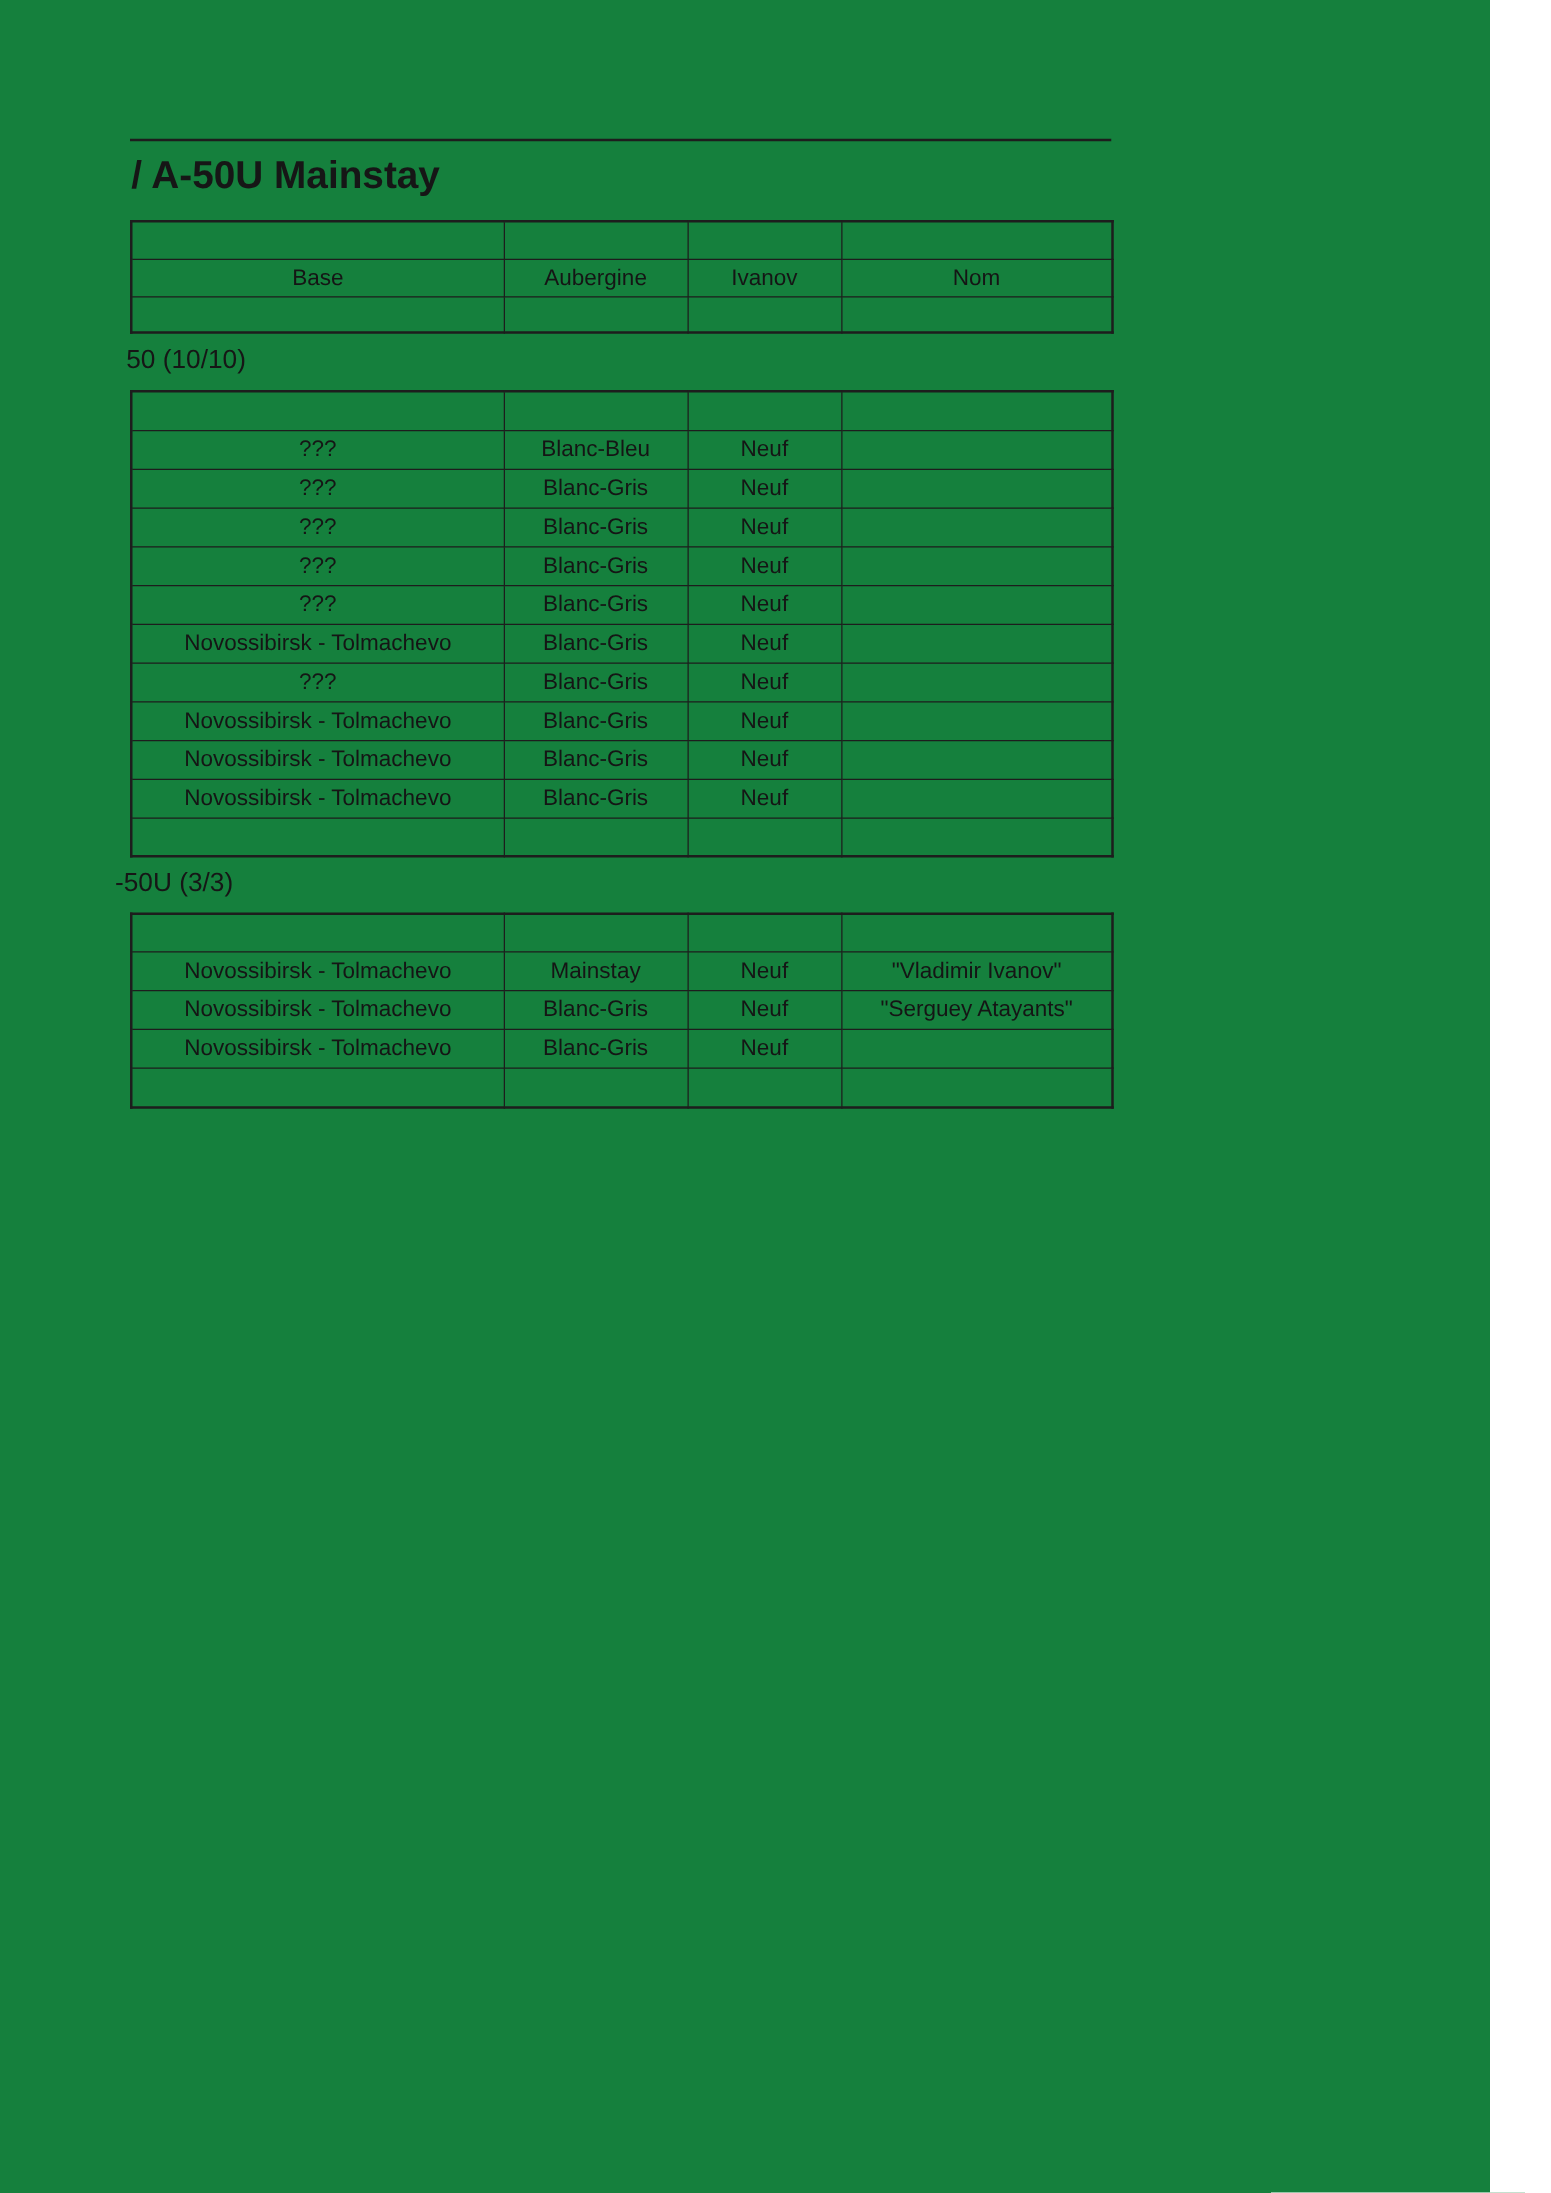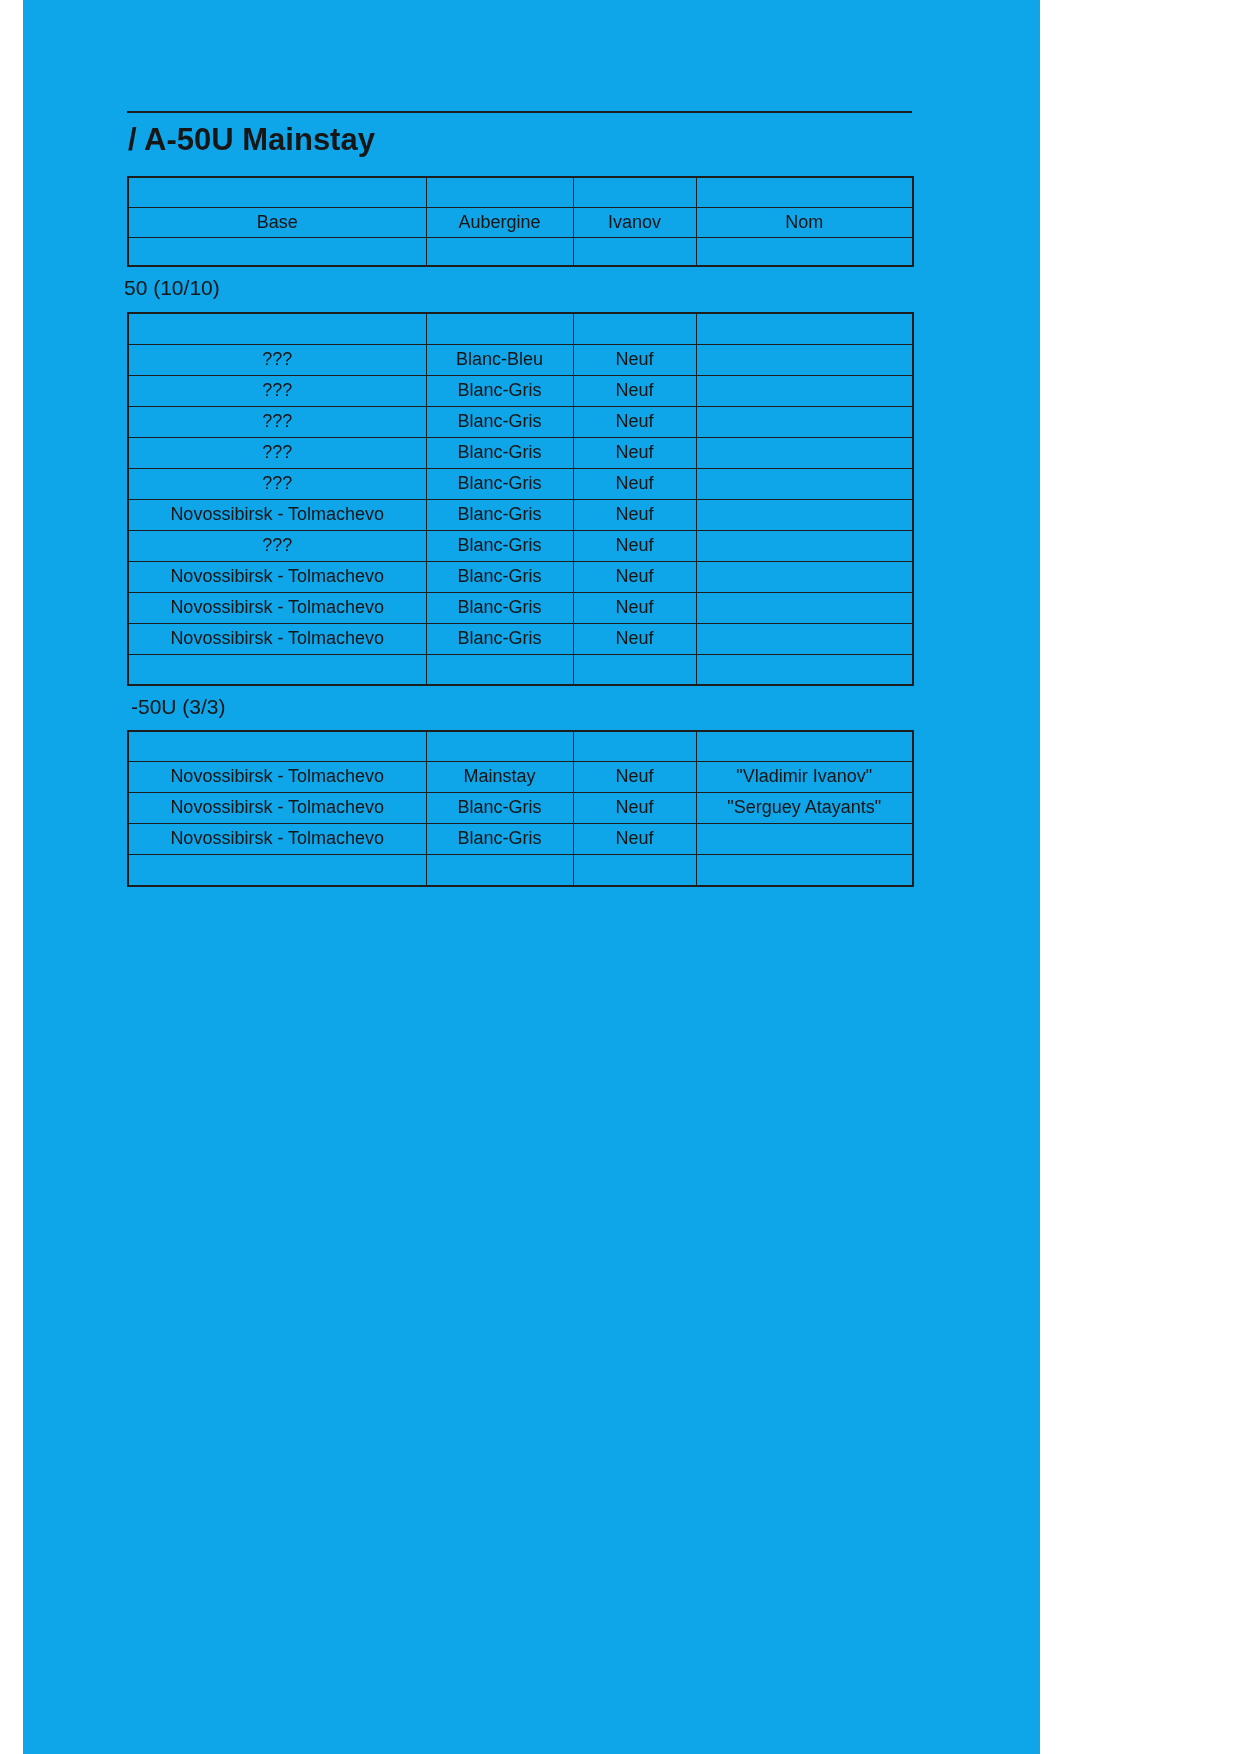--- a/index.html
+++ b/index.html
@@ -3,25 +3,24 @@
 <meta charset="utf-8">
 <style>
   * { margin: 0; padding: 0; box-sizing: border-box; }
   html, body { background: #ffffff; }
   body {
     font-family: "Liberation Sans", sans-serif;
     color: #1a1a1a;
   }
   .page {
     position: relative;
-    width: 1017px;
+    width: 1192px;
     height: 1754px;
-    background: #0ea5e9;
+    background: #15803d;
     overflow: hidden;
-    margin-left: 23px;
   }
   .rule {
     position: absolute;
     left: 104px;
     top: 111px;
     width: 785px;
     height: 2px;
     background: #1d1d1d;
   }
   .page-title {
@@ -35,21 +34,21 @@
     white-space: nowrap;
   }
   .section-heading {
     position: absolute;
     font-size: 21px;
     font-weight: 400;
     color: #161616;
     white-space: nowrap;
   }
   #heading-1 { left: 101px; top: 276px; }
-  #heading-2 { left: 108px;  top: 695px; }
+  #heading-2 { left: 92px;  top: 695px; }
 
   table.doc-table {
     position: absolute;
     left: 104px;
     border-collapse: collapse;
     table-layout: fixed;
     width: 785px;
     border: 2.5px solid #1d1d1d;
   }
   #header-table  { top: 176px; border-radius: 30px; }

